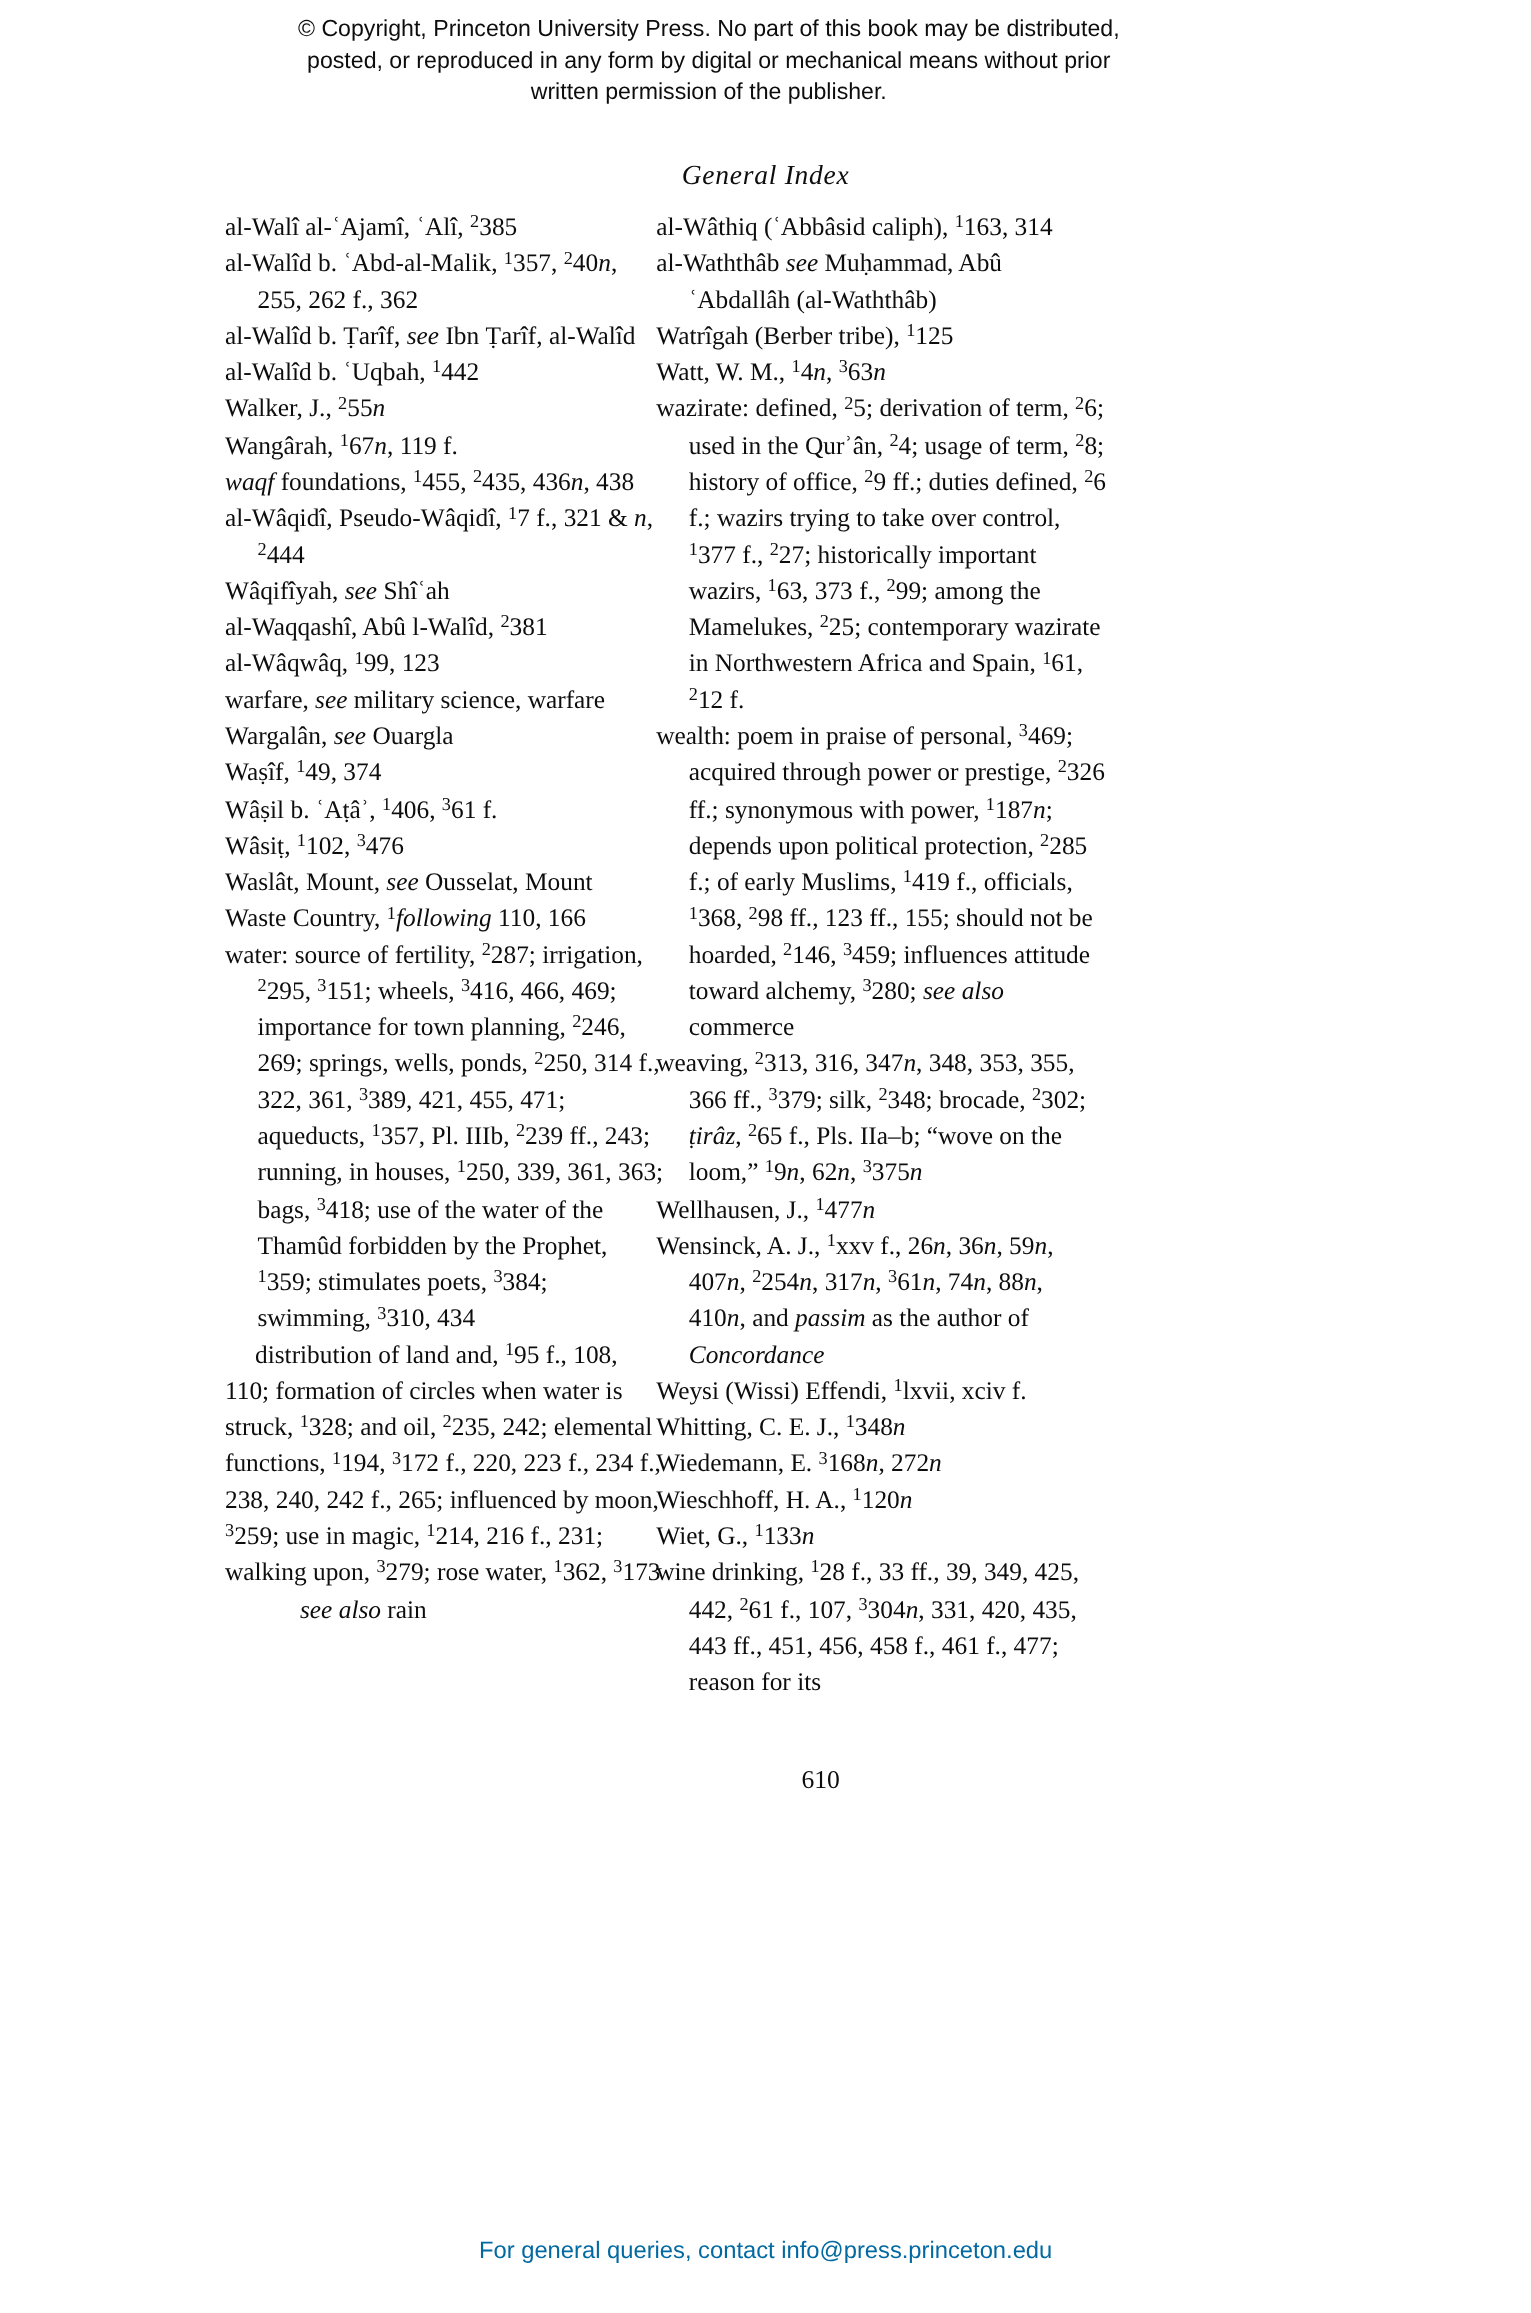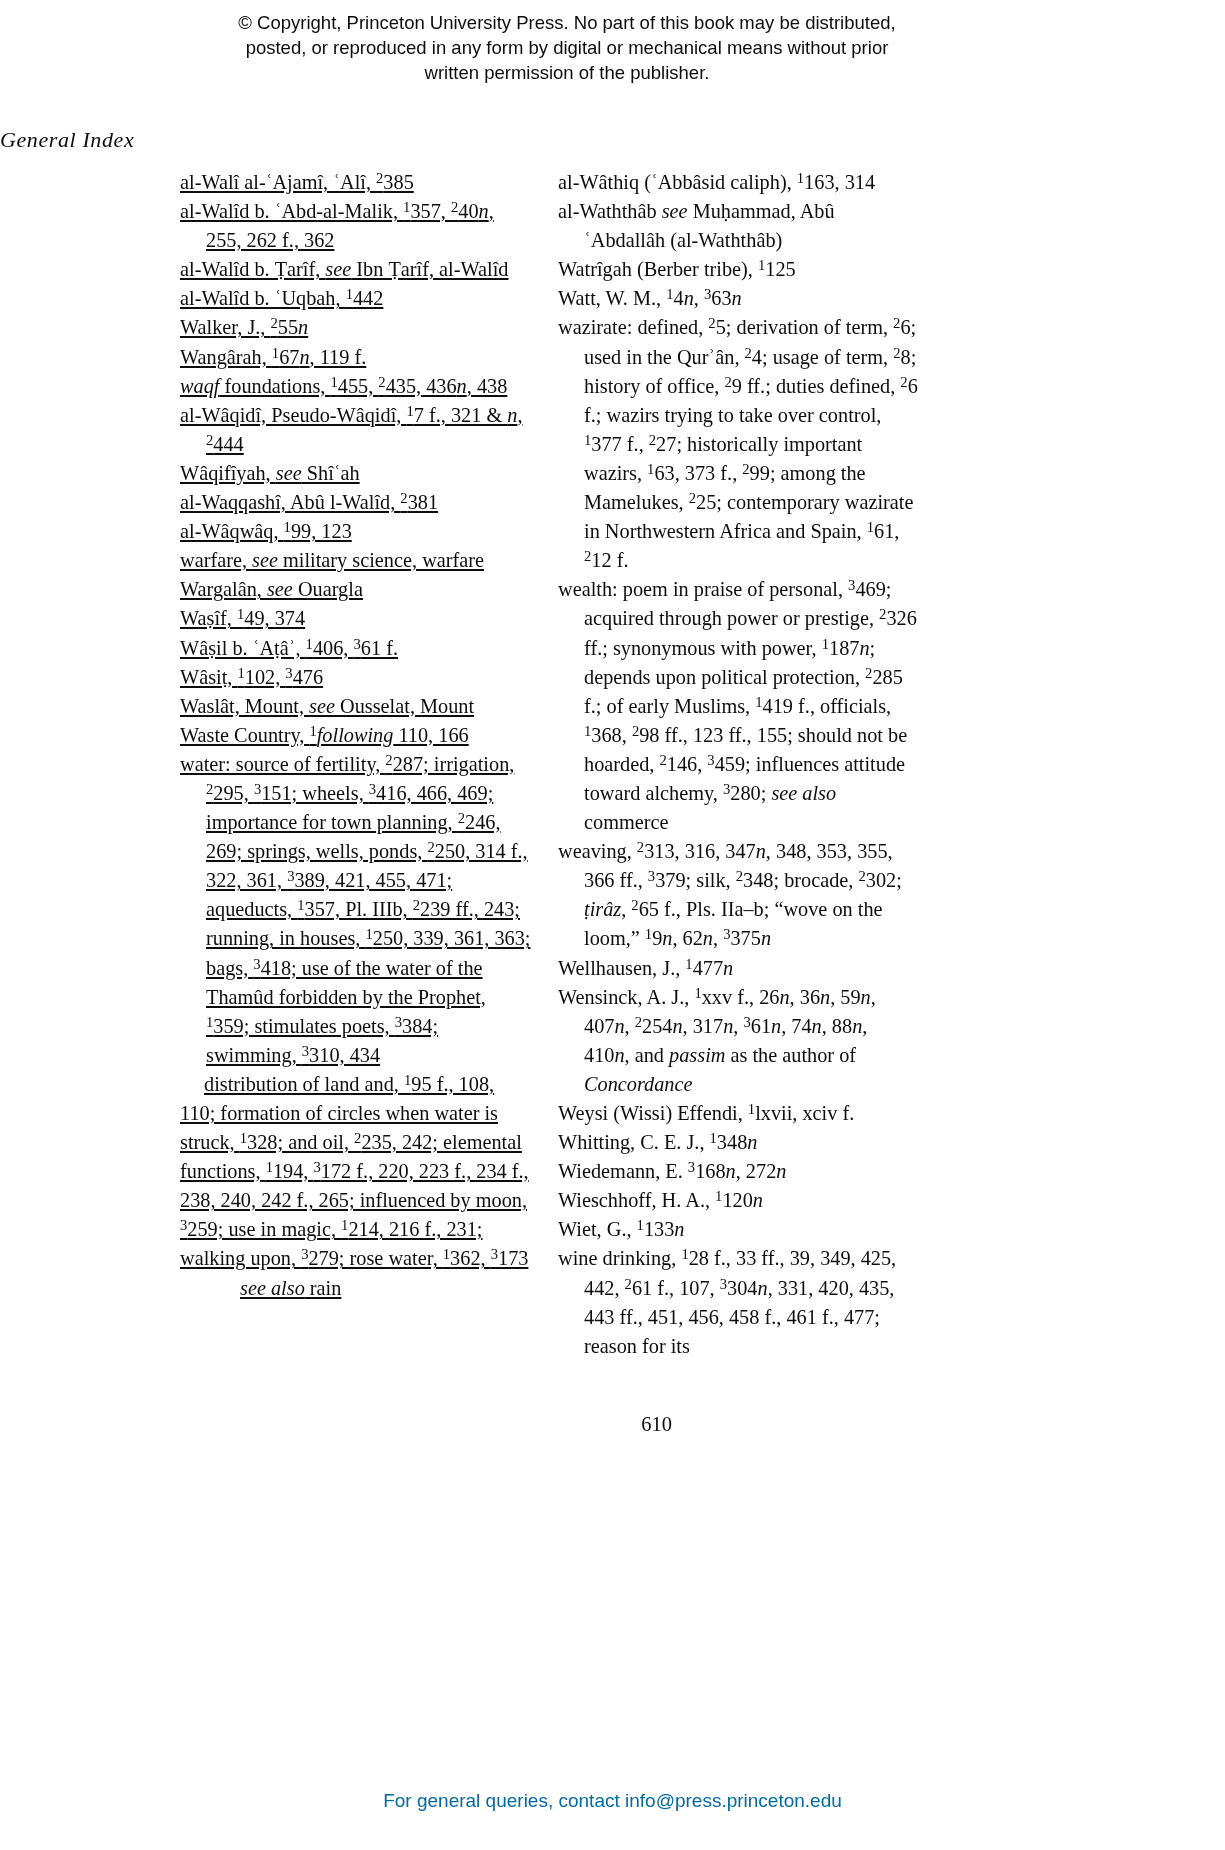--- a/index.html
+++ b/index.html
@@ -30,40 +30,40 @@
     font-size: 18.5px;
     line-height: 25px;
     text-align: center;
     color: #0d0d0d;
   }
   .running-head {
     position: absolute;
     left: 0;
     top: 127px;
     width: 1225px;
-    text-align: left;
+    text-align: center;
     font-style: italic;
     font-size: 22px;
     letter-spacing: 0.6px;
   }
   .columns {
     position: absolute;
     left: 0;
     top: 168px;
     width: 1225px;
     height: 1240px;
   }
   .col {
     position: absolute;
     top: 0;
     font-size: 20.3px;
     line-height: 29.1px;
   }
-  .col-left { left: 180px; width: 352px; text-decoration: underline; }
-  .col-right { left: 558px; width: 360px; }
+  .col-left { left: 180px; width: 352px; }
+  .col-right { left: 525px; width: 360px; }
 
   .entry {
     margin: 0 0 0 0;
     padding: 0;
     text-indent: 0;
     padding-left: 26px;
   }
   .entry {
     text-indent: -26px;
   }

